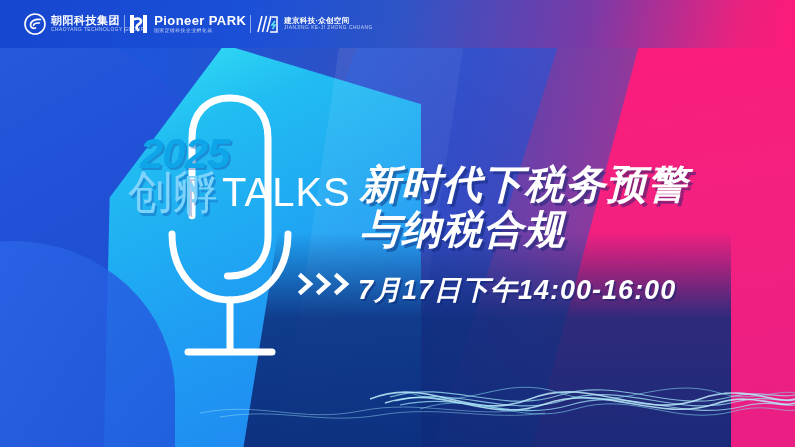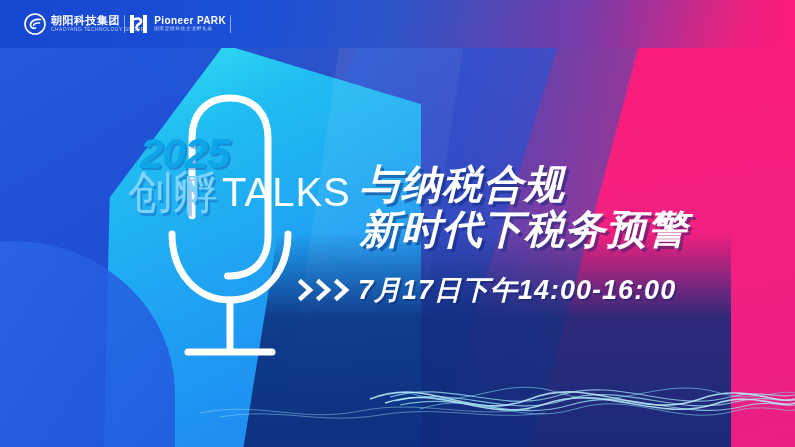--- a/index.html
+++ b/index.html
@@ -147,21 +147,21 @@
   }
   .logo-cn-sm {
     color: #ffffff;
     font-size: 7.5px;
     font-weight: bold;
     letter-spacing: .3px;
     white-space: nowrap;
   }
   .logo-en-bold {
     color: #ffffff;
-    font-size: 10px;
+    font-size: 13px;
     font-weight: bold;
     letter-spacing: .4px;
     white-space: nowrap;
     text-align: center;
   }
 
   
   .mic {
     position: absolute;
     left: 150px;
@@ -245,21 +245,20 @@
     white-space: nowrap;
     text-shadow: 3px 3px 0 rgba(10,35,110,.45);
   }
 
   
   .date-row {
     position: absolute;
     left: 298px;
     top: 272px;
     display: flex;
-    align-items: center;
     gap: 8px;
     z-index: 8;
   }
   .chevrons {
     display: flex;
     gap: 2px;
   }
   .date-text {
     color: #ffffff;
     font-size: 27px;
@@ -328,36 +327,51 @@
           <path d="M6 6 C12 4 14 9 10 11 C7 12.5 7 15 9 17" fill="none" stroke="#ffffff" stroke-width="2.6" stroke-linecap="round"></path>
         </svg>
         <div class="logo-text">
           <span class="logo-en-bold">Pioneer PARK</span>
           <span class="logo-en">国家定级科技企业孵化器</span>
         </div>
       </div>
 
       <div class="logo-divider"></div>
 
+      <div class="logo-item">
+        <svg class="logo-mark" width="24" height="22" viewBox="0 0 24 22">
+          <g stroke="#ffffff" stroke-width="1.5" fill="none">
+            <path d="M3 19 L7 3"></path>
+            <path d="M7.5 19 L11.5 3"></path>
+            <path d="M12 19 L16 3"></path>
+          </g>
+          <path d="M17 4 L22 4 L22 19 L15 19" fill="none" stroke="#ffffff" stroke-width="1.5"></path>
+          <path d="M20 8 L17 12 L20 12 L17.5 16" fill="none" stroke="#5ce1f5" stroke-width="1.6"></path>
+        </svg>
+        <div class="logo-text">
+          <span class="logo-cn-sm">建京科技·众创空间</span>
+          <span class="logo-en">JIANJING KE-JI ZHONG CHUANG</span>
+        </div>
+      </div>
 
     </div>
   </div>
 
   <div class="title-left">
     <div class="year">2025</div>
     <div class="brand-row">
       <span class="brand-cn">创孵</span>
       <span class="brand-en">TALKS</span>
     </div>
   </div>
 
 
   <div class="headline">
+    <div class="headline-line">新时代下税务预警</div>
     <div class="headline-line">与纳税合规</div>
-    <div class="headline-line">新时代下税务预警</div>
   </div>
 
   <div class="date-row">
     <div class="chevrons">
       <svg width="16" height="24" viewBox="0 0 16 24">
         <path d="M3 4 L12 12 L3 20" fill="none" stroke="#ffffff" stroke-width="4.5" stroke-linecap="square"></path>
       </svg>
       <svg width="16" height="24" viewBox="0 0 16 24">
         <path d="M3 4 L12 12 L3 20" fill="none" stroke="#ffffff" stroke-width="4.5" stroke-linecap="square"></path>
       </svg>

